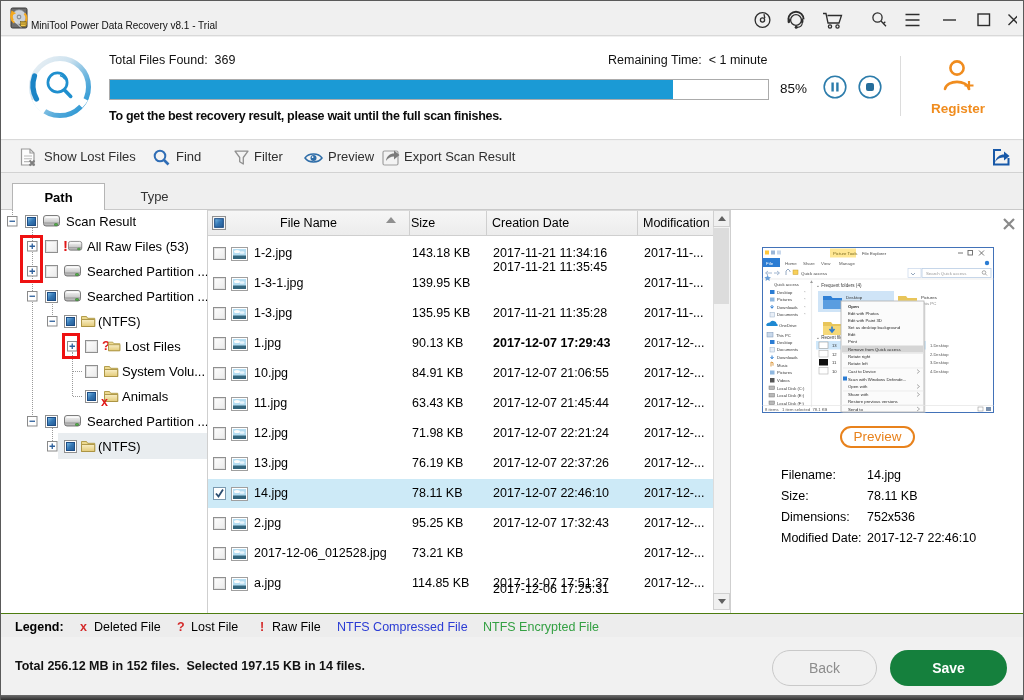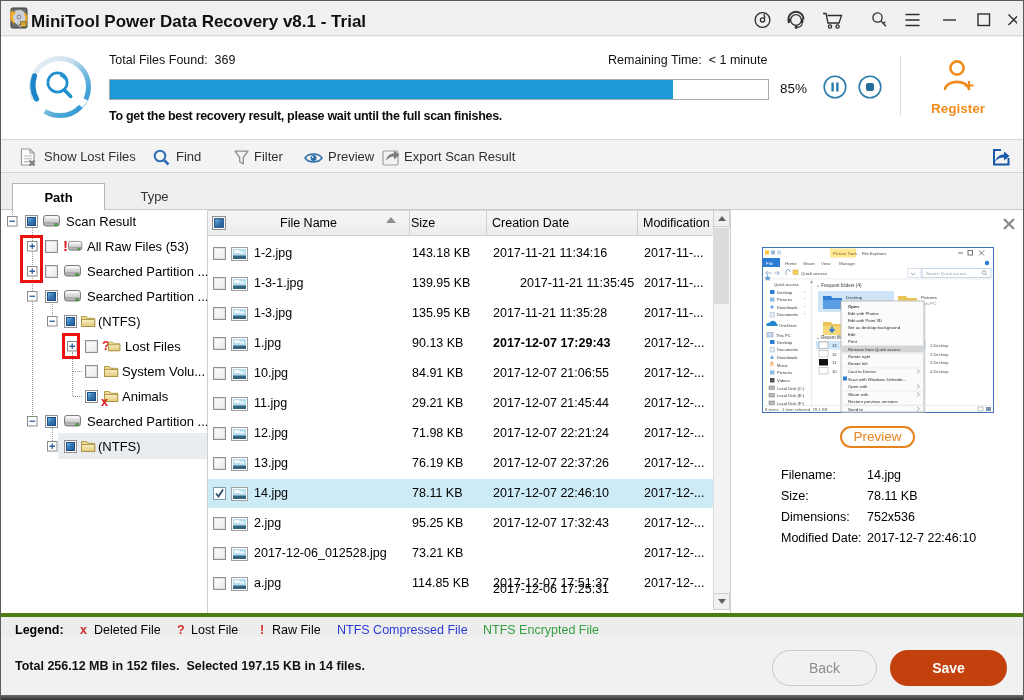--- a/index.html
+++ b/index.html
@@ -21,21 +21,21 @@
     <circle cx="9" cy="10" r="2.4" fill="#8d949c"></circle>
     <circle cx="9" cy="10" r="1" fill="#e8eaec"></circle>
     <path d="M3,5 C0.5,8 1,13 4.5,15.5" stroke="#f5a81c" stroke-width="2.6" fill="none"></path>
     <path d="M1.2,3.2 L6,6.2 L1.5,8.8 Z" fill="#f5a81c"></path>
     <path d="M15,16 C17,13 17,9 14.5,6.5" stroke="#f5a81c" stroke-width="2.2" fill="none"></path>
     <path d="M16.8,18.5 L12.5,16 L16.5,13.5 Z" fill="#f5a81c"></path>
     <rect x="10.5" y="14.5" width="5.5" height="5" fill="#f3c94e" stroke="#6b5a16" stroke-width="0.6"></rect>
     <path d="M11,15.8 h4.5 M11,17.2 h4.5" stroke="#8a6f1e" stroke-width="0.7"></path>
     <path d="M3.5,13 L11,20.5" stroke="#e8ebee" stroke-width="1"></path>
   </svg>
-  <div class="abs" style="left:30px;top:11px;font-size:17px;font-weight:bold;color:#101010;">MiniTool Power Data Recovery v8.1 - Trial</div>
+  <div class="abs" style="left:30px;top:19px;font-size:10px;font-weight:normal;color:#101010;">MiniTool Power Data Recovery v8.1 - Trial</div>
 
   <svg class="abs" style="left:752px;top:9px;" width="264" height="20" viewBox="0 0 264 20">
     <g stroke="#2d2d2d" stroke-width="1.3" fill="none">
       <circle cx="9.5" cy="10" r="7.4"></circle>
       <circle cx="9.5" cy="10" r="2.1"></circle>
       <path d="M11,4.2 L11.8,8.2"></path>
       <circle cx="43" cy="10" r="5.4" stroke-width="1.3"></circle>
       <path d="M35.4,9.3 a7.6,7.6 0 0 1 15.2,0" stroke-width="1.9"></path>
       <rect x="34.6" y="8.6" width="2.4" height="4.6" rx="1.1" fill="#2d2d2d" stroke="none"></rect>
       <rect x="48" y="8.6" width="2.4" height="4.6" rx="1.1" fill="#2d2d2d" stroke="none"></rect>
@@ -344,21 +344,21 @@
       <div class="abs" style="left:285px;top:36px;">2017-11-21 11:34:16</div>
       <div class="abs" style="left:436px;top:36px;">2017-11-...</div>
       <svg class="abs" style="left:5px;top:67px;" width="13" height="13">
         <use href="#i-cb0"></use>
       </svg>
       <svg class="abs" style="left:23px;top:67px;" width="17" height="14">
         <use href="#i-thumb"></use>
       </svg>
       <div class="abs" style="left:46px;top:66px;">1-3-1.jpg</div>
       <div class="abs" style="left:204px;top:66px;">139.95 KB</div>
-      <div class="abs" style="left:285px;top:66px;margin-left:27px;">2017-11-21 11:35:45</div>
+      <div class="abs" style="left:285px;top:50px;">2017-11-21 11:35:45</div>
       <div class="abs" style="left:436px;top:66px;">2017-11-...</div>
       <svg class="abs" style="left:5px;top:97px;" width="13" height="13">
         <use href="#i-cb0"></use>
       </svg>
       <svg class="abs" style="left:23px;top:97px;" width="17" height="14">
         <use href="#i-thumb"></use>
       </svg>
       <div class="abs" style="left:46px;top:96px;">1-3.jpg</div>
       <div class="abs" style="left:204px;top:96px;">135.95 KB</div>
       <div class="abs" style="left:285px;top:96px;">2017-11-21 11:35:28</div>
@@ -383,21 +383,21 @@
       <div class="abs" style="left:204px;top:156px;">84.91 KB</div>
       <div class="abs" style="left:285px;top:156px;">2017-12-07 21:06:55</div>
       <div class="abs" style="left:436px;top:156px;">2017-12-...</div>
       <svg class="abs" style="left:5px;top:187px;" width="13" height="13">
         <use href="#i-cb0"></use>
       </svg>
       <svg class="abs" style="left:23px;top:187px;" width="17" height="14">
         <use href="#i-thumb"></use>
       </svg>
       <div class="abs" style="left:46px;top:186px;">11.jpg</div>
-      <div class="abs" style="left:204px;top:186px;">29.21 KB</div>
+      <div class="abs" style="left:204px;top:186px;">63.43 KB</div>
       <div class="abs" style="left:285px;top:186px;">2017-12-07 21:45:44</div>
       <div class="abs" style="left:436px;top:186px;">2017-12-...</div>
       <svg class="abs" style="left:5px;top:217px;" width="13" height="13">
         <use href="#i-cb0"></use>
       </svg>
       <svg class="abs" style="left:23px;top:217px;" width="17" height="14">
         <use href="#i-thumb"></use>
       </svg>
       <div class="abs" style="left:46px;top:216px;">12.jpg</div>
       <div class="abs" style="left:204px;top:216px;">71.98 KB</div>
@@ -613,29 +613,29 @@
   <div class="abs" style="left:109px;top:216px;width:75px;height:22px;border:2px solid #e8821c;border-radius:12px;background:#fff;text-align:center;line-height:18px;font-size:13.5px;color:#e8821c;">Preview</div>
 
   <div class="abs" style="left:50px;top:255px;font-size:12.5px;color:#000;line-height:21px;">
     <div style="height:21px;"><span style="display:inline-block;width:86px;">Filename:</span>14.jpg</div>
     <div style="height:21px;"><span style="display:inline-block;width:86px;">Size:</span>78.11 KB</div>
     <div style="height:21px;"><span style="display:inline-block;width:86px;">Dimensions:</span>752x536</div>
     <div style="height:21px;"><span style="display:inline-block;width:86px;">Modified Date:</span>2017-12-7 22:46:10</div>
   </div>
 </div>
 
-<div class="abs" id="legend" style="left:1px;top:613px;width:1022px;height:24px;background:#ededed;border-top:4px solid #4d7c0f;font-size:12.5px;">
+<div class="abs" id="legend" style="left:1px;top:613px;width:1022px;height:24px;background:#ededed;border-top:1px solid #4d7c0f;font-size:12.5px;">
   <div class="abs" style="left:14px;top:6px;font-weight:bold;color:#000;">Legend:</div>
   <div class="abs" style="left:79px;top:6px;font-weight:bold;color:#d42a2a;">x</div>
   <div class="abs" style="left:93px;top:6px;color:#000;">Deleted File</div>
   <div class="abs" style="left:176px;top:6px;font-weight:bold;color:#d42a2a;">?</div>
   <div class="abs" style="left:190px;top:6px;color:#000;">Lost File</div>
   <div class="abs" style="left:259px;top:6px;font-weight:bold;color:#d42a2a;">!</div>
   <div class="abs" style="left:271px;top:6px;color:#000;">Raw File</div>
   <div class="abs" style="left:336px;top:6px;color:#2b3cd4;">NTFS Compressed File</div>
   <div class="abs" style="left:482px;top:6px;color:#34a043;">NTFS Encrypted File</div>
 </div>
 
 <div class="abs" id="status" style="left:1px;top:637px;width:1022px;height:58px;background:#f1f1f1;font-size:12.5px;color:#111;">
   <div class="abs" style="left:14px;top:22px;font-weight:bold;">Total <b>256.12 MB</b> in <b>152</b> files.&nbsp; Selected <b>197.15 KB</b> in <b>14</b> files.</div>
   <div class="abs" style="left:771px;top:13px;width:105px;height:36px;background:transparent;border:1px solid #c9c9c9;border-radius:18px;text-align:center;line-height:34px;font-size:14px;color:#8d8d8d;">Back</div>
-  <div class="abs" style="left:889px;top:13px;width:117px;height:36px;background:#c2410c;border-radius:18px;text-align:center;line-height:36px;font-size:14px;font-weight:bold;color:#fff;">Save</div>
+  <div class="abs" style="left:889px;top:13px;width:117px;height:36px;background:#15803d;border-radius:18px;text-align:center;line-height:36px;font-size:14px;font-weight:bold;color:#fff;">Save</div>
 </div>
 
 </body></html>

